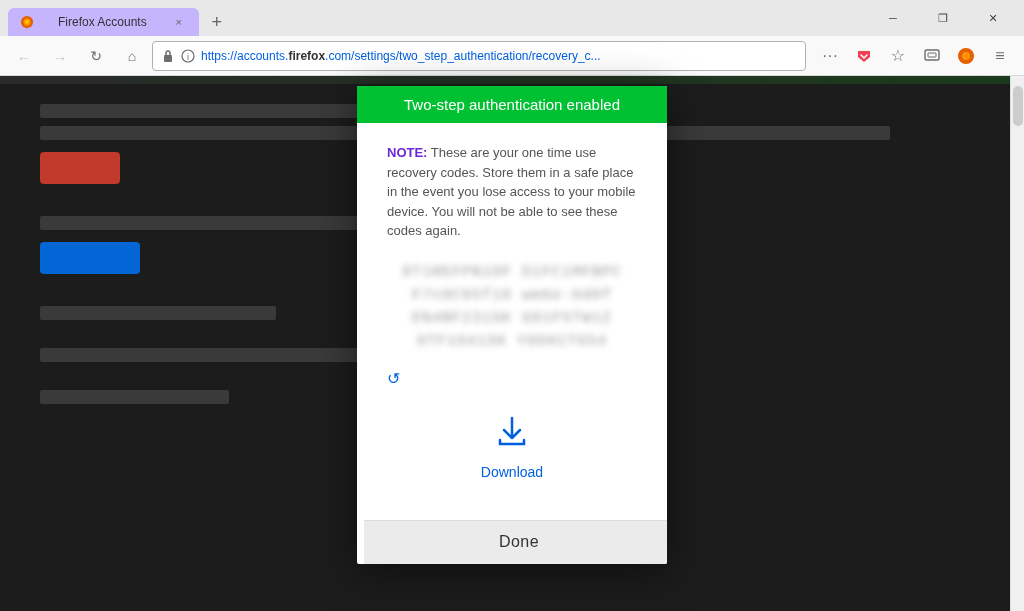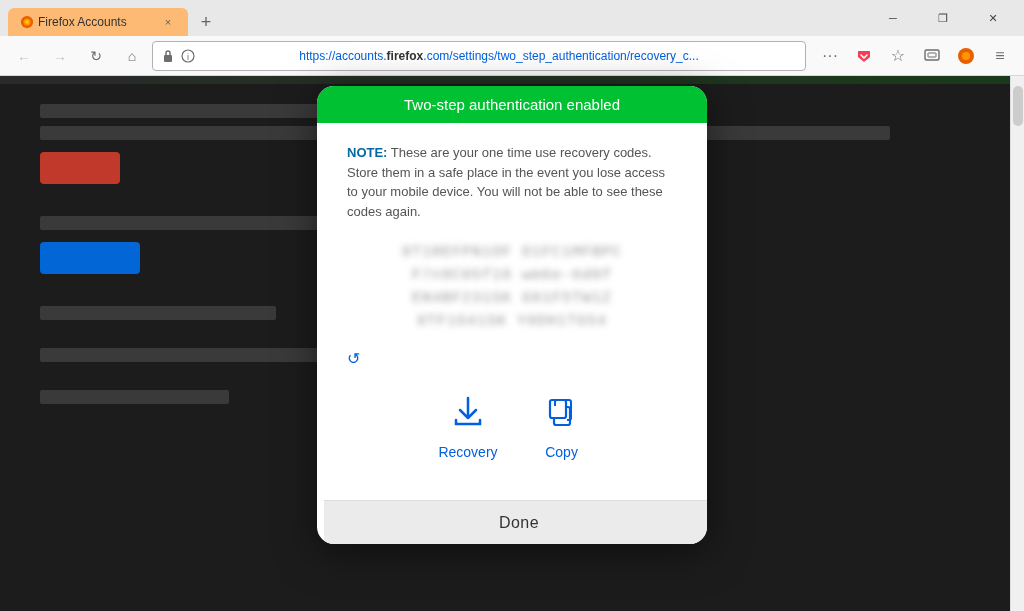--- a/index.html
+++ b/index.html
@@ -29,27 +29,27 @@
     .tab-area {
       display: flex;
       align-items: flex-end;
       flex: 1;
       height: 100%;
       padding-top: 6px;
     }
     .tab {
       display: flex;
       align-items: center;
-      background: #fdba74;
+      background: #c4b5fd;
       border-radius: 6px 6px 0 0;
       padding: 0 12px;
       height: 28px;
       font-size: 12px;
       color: #333;
-      gap: 4px;
+      gap: 24px;
       min-width: 180px;
     }
     .tab-favicon {
       width: 14px;
       height: 14px;
       display: flex; align-items: center; justify-content: center;
     }
     .tab-favicon svg { width: 14px; height: 14px; }
     .tab-close {
       margin-left: auto;
@@ -109,21 +109,21 @@
       height: 30px;
       background: white;
       border: 1px solid #b1b1b3;
       border-radius: 4px;
       padding: 0 8px;
       font-size: 13px;
       color: #333;
       gap: 6px;
     }
     .address-bar svg { width: 14px; height: 14px; flex-shrink: 0; }
-    .address-text { color: #0060df; flex: 1; font-size: 12px; text-align: center; }
+    .address-text { color: #0060df; flex: 1; font-size: 12px; }
     .address-text .domain { font-weight: 600; color: #333; }
     .toolbar-icons {
       display: flex;
       align-items: center;
       gap: 2px;
       margin-left: 4px;
     }
     .toolbar-icon-btn {
       width: 32px; height: 32px;
       display: flex; align-items: center; justify-content: center;
@@ -203,23 +203,23 @@
       inset: 0;
       display: flex;
       align-items: flex-start;
       justify-content: center;
       padding-top: 10px;
     }
 
     
     .modal {
       background: white;
-      border-radius: 17px;
+      border-radius: 2px;
       box-shadow: 0 8px 40px rgba(0,0,0,0.5);
-      width: 390px;
+      width: 310px;
       overflow: hidden;
     }
 
     .modal-header-banner {
       background: #00c132;
       color: white;
       text-align: center;
       padding: 10px 20px;
       font-size: 15px;
       font-weight: 500;
@@ -237,21 +237,21 @@
       margin-bottom: 16px;
     }
 
     .note-text {
       font-size: 13px;
       color: #555;
       line-height: 1.5;
       margin-bottom: 20px;
     }
     .note-text .note-label {
-      color: #0369a1;
+      color: #6d28d9;
       font-weight: 600;
     }
 
     
     .codes-area {
       margin-bottom: 16px;
       background: white;
       position: relative;
     }
     .code-line {
@@ -453,33 +453,23 @@
 
         <div class="action-buttons">
 
           <button class="action-btn">
             <div class="action-btn-icon">
               <svg viewBox="0 0 36 36" xmlns="http://www.w3.org/2000/svg">
                 <path d="M18 4v18M10 16l8 8 8-8" stroke="#0060df" stroke-width="2.5" stroke-linecap="round" stroke-linejoin="round" fill="none"></path>
                 <path d="M6 26v4h24v-4" stroke="#0060df" stroke-width="2.5" stroke-linecap="round" fill="none"></path>
               </svg>
             </div>
-            <span>Recovery</span>
+            <span>Download</span>
           </button>
 
-          <button class="action-btn">
-            <div class="action-btn-icon">
-              <svg viewBox="0 0 36 36" xmlns="http://www.w3.org/2000/svg">
-                <rect x="10" y="13" width="16" height="18" rx="2" stroke="#0060df" stroke-width="2.2" fill="none"></rect>
-                <rect x="6" y="6" width="16" height="18" rx="2" stroke="#0060df" stroke-width="2.2" fill="white"></rect>
-                <path d="M11 12V8a2 2 0 012-2h12a2 2 0 012 2v16a2 2 0 01-2 2h-2" stroke="#0060df" stroke-width="2" fill="none"></path>
-              </svg>
-            </div>
-            <span>Copy</span>
-          </button>
 
 
         </div>
 
       </div>
 
       
       <button class="done-button">Done</button>
 
     </div>

